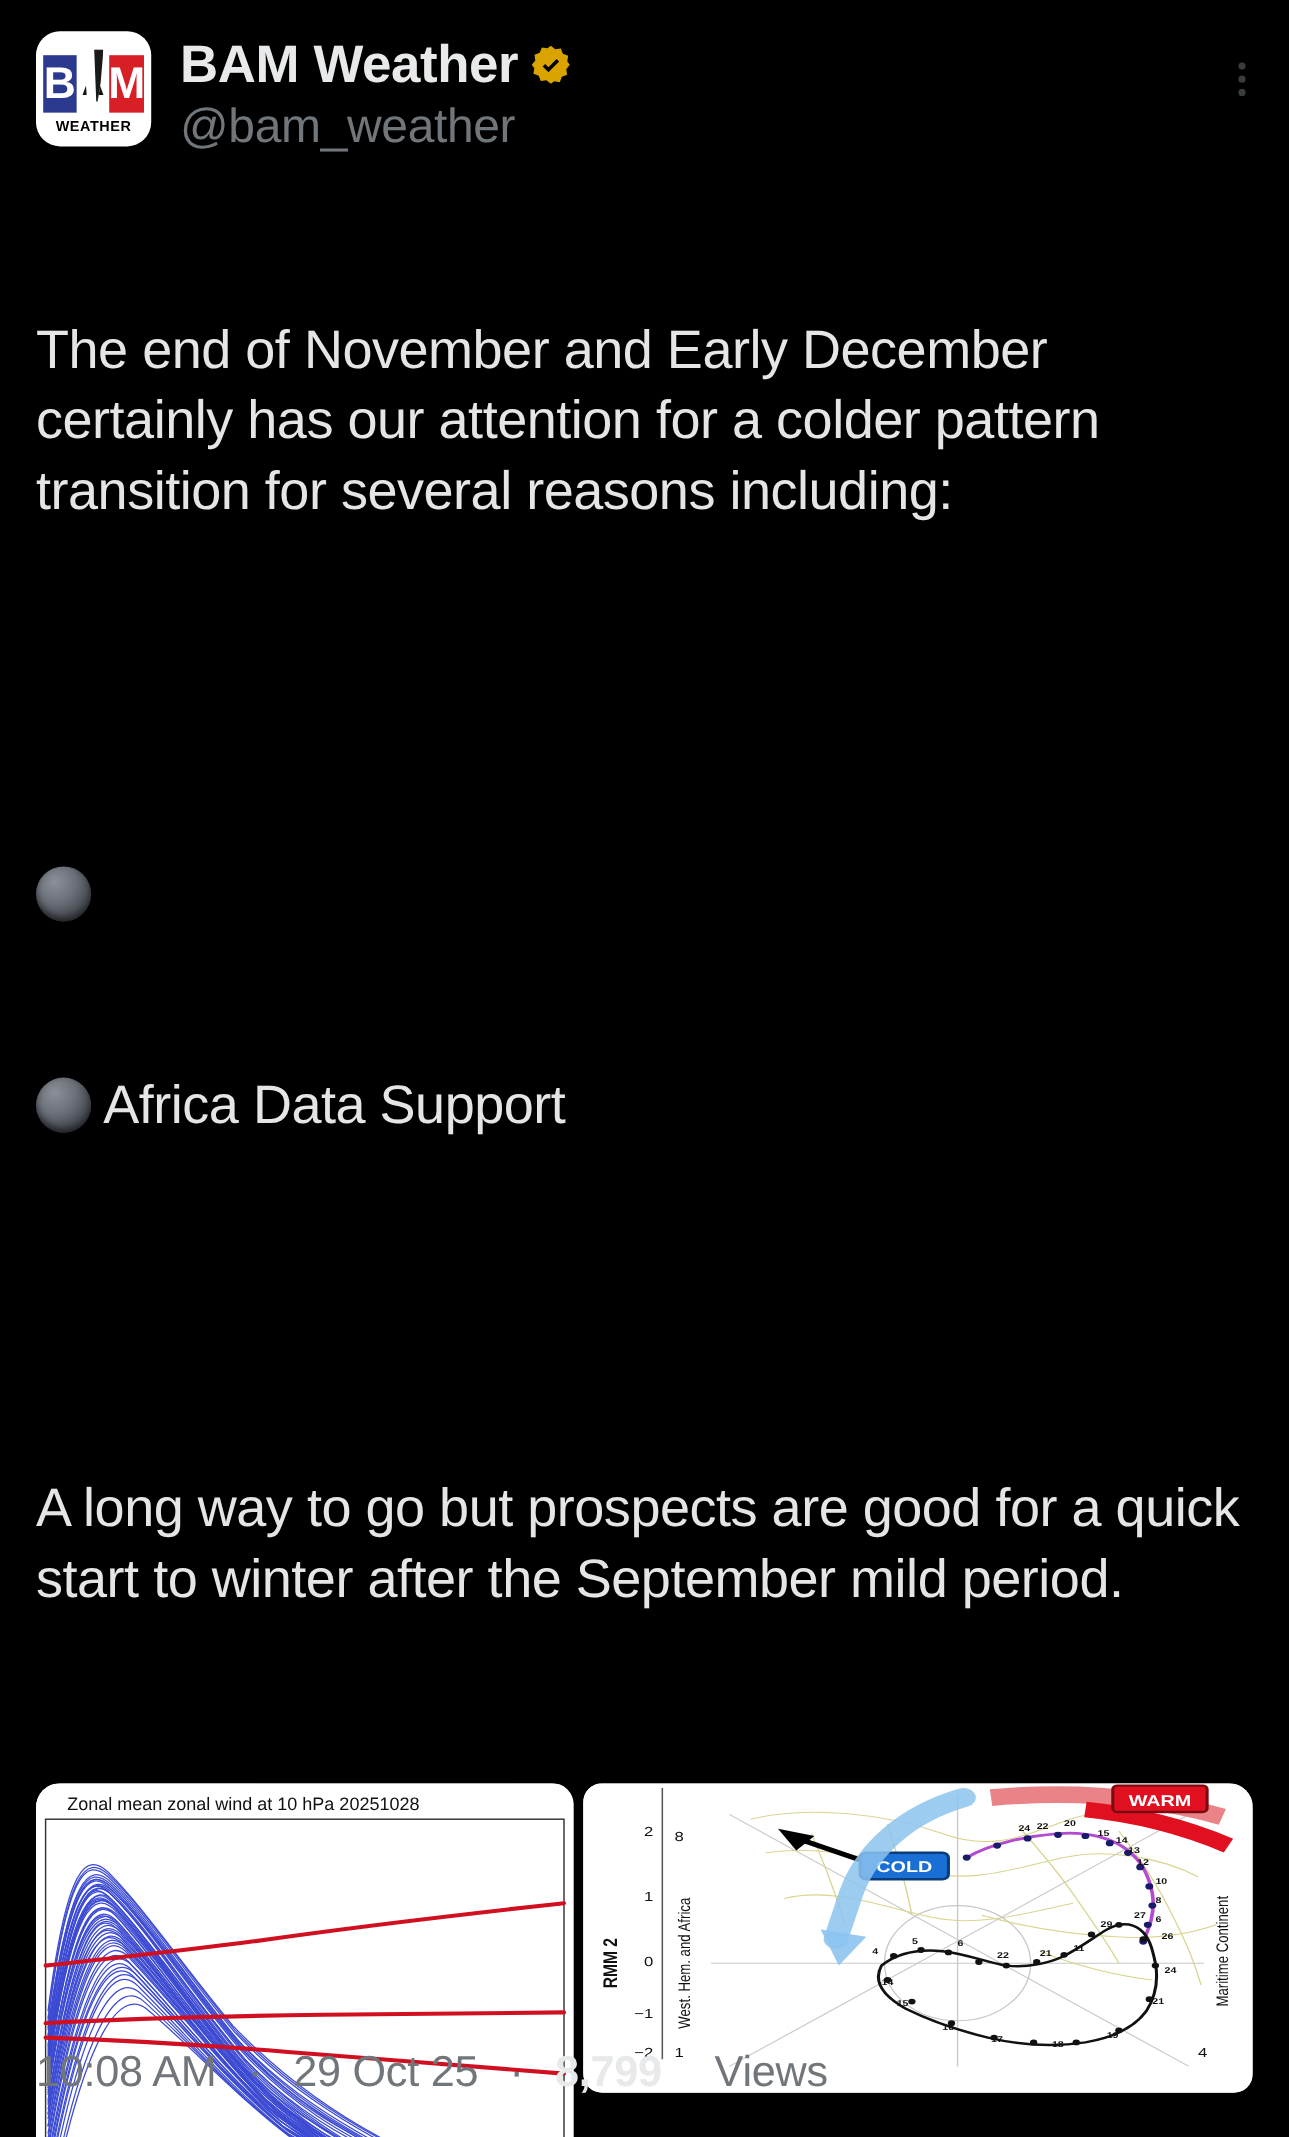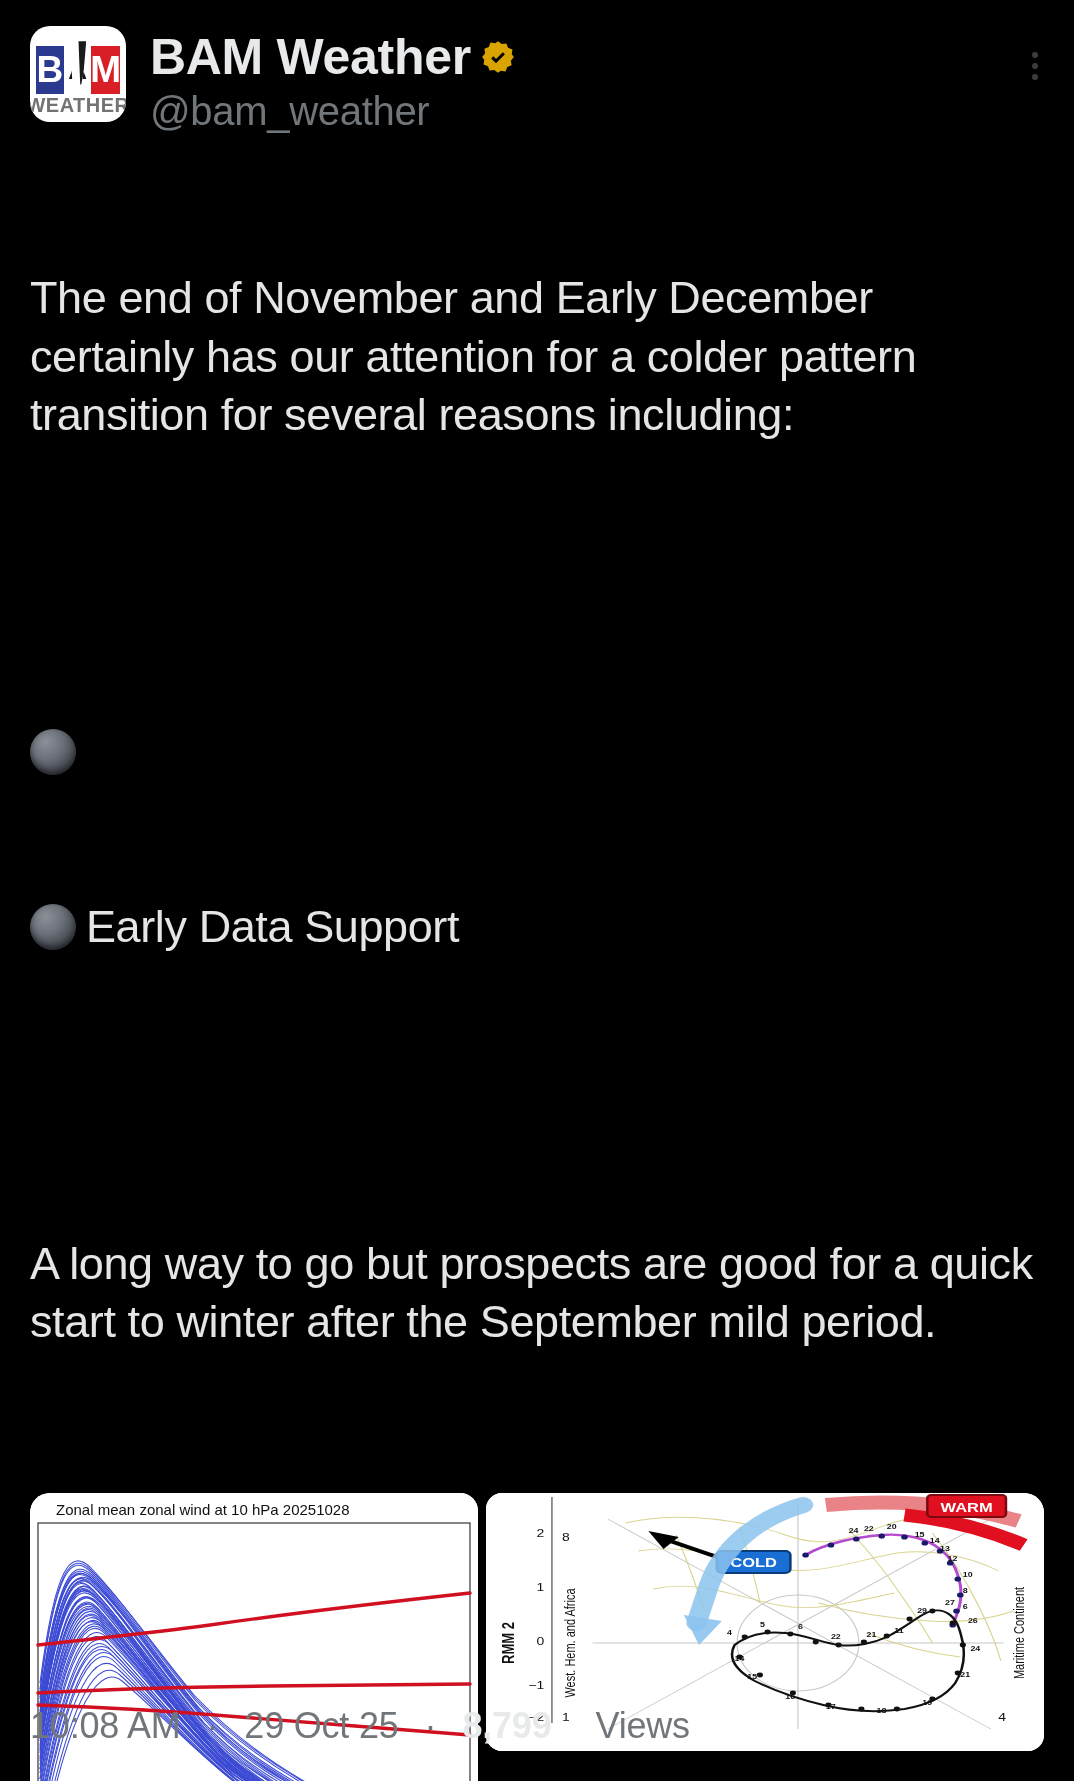--- a/index.html
+++ b/index.html
@@ -17,24 +17,24 @@
   .lg-letter{position:absolute;inset:0;display:flex;align-items:center;justify-content:center;
     font-weight:bold;font-size:37px;font-family:"Liberation Sans",sans-serif;}
   .lg-b .lg-letter{color:#fff;}
   .lg-a .lg-letter{color:#111;font-size:26px;}
   .lg-m .lg-letter{color:#fff;}
   .funnel{position:absolute;left:34%;top:-9px;width:30%;height:54px;background:#fff;
     clip-path:polygon(18% 0,100% 0,62% 100%,34% 100%);z-index:2;}
   .funnel:after{content:"";position:absolute;left:52%;top:8%;width:34%;height:80%;background:#1a1a1a;
     clip-path:polygon(10% 0,100% 0,58% 100%,30% 100%);}
   .lg-weather{position:absolute;left:0;right:0;top:48px;height:22px;background:#fff;
-    display:flex;align-items:center;justify-content:center;color:#737373;font-weight:bold;
-    font-size:20px;letter-spacing:.5px;font-family:"Liberation Sans",sans-serif;}
+    display:flex;align-items:center;justify-content:center;color:#000000;font-weight:bold;
+    font-size:12px;letter-spacing:.5px;font-family:"Liberation Sans",sans-serif;}
   .names{margin-left:24px;padding-top:4px;}
-  .dispname{display:flex;align-items:center;gap:10px;font-size:50px;font-weight:bold;
+  .dispname{display:flex;align-items:center;gap:10px;font-size:44px;font-weight:bold;
     color:#e7e9ea;line-height:1.08;letter-spacing:-.3px;}
   .verified{width:34px;height:34px;flex:none;display:block;}
   .handle{font-size:40px;color:#71767b;line-height:1.15;margin-top:4px;letter-spacing:-.3px;}
   .more{position:absolute;right:36px;top:52px;display:flex;flex-direction:column;
     gap:5px;align-items:center;}
   .more span{width:6px;height:6px;border-radius:50%;background:#3a3d40;display:block;}
 
   
   .body{padding:18px 30px 0 30px;font-size:45px;line-height:1.30;color:#e5e5e5;
     letter-spacing:-.4px;white-space:pre-wrap;}
@@ -100,21 +100,21 @@
       <span></span>
         <span></span>
         <span></span>
     </div>
   </div>
 
   <div class="body">
     <div class="para">The end of November and Early December certainly has our attention for a colder pattern transition for several reasons including:</div>
     <div class="blank"></div>
     <div class="bullet-line"><span class="dot"></span></div>
-    <div class="bullet-line"><span class="dot"></span><span>Early Data Support</span></div>
+    <div class="bullet-line"><span class="dot"></span><span>Africa Data Support</span></div>
     <div class="blank"></div>
     <div class="para">A long way to go but prospects are good for a quick start to winter after the September mild period.</div>
   </div>
 
   <div class="media">
 
     <div class="media-left">
       <svg class="fill" viewBox="0 0 448 520" preserveAspectRatio="none">
         <rect x="0" y="0" width="448" height="520" fill="#ffffff"></rect>
 

